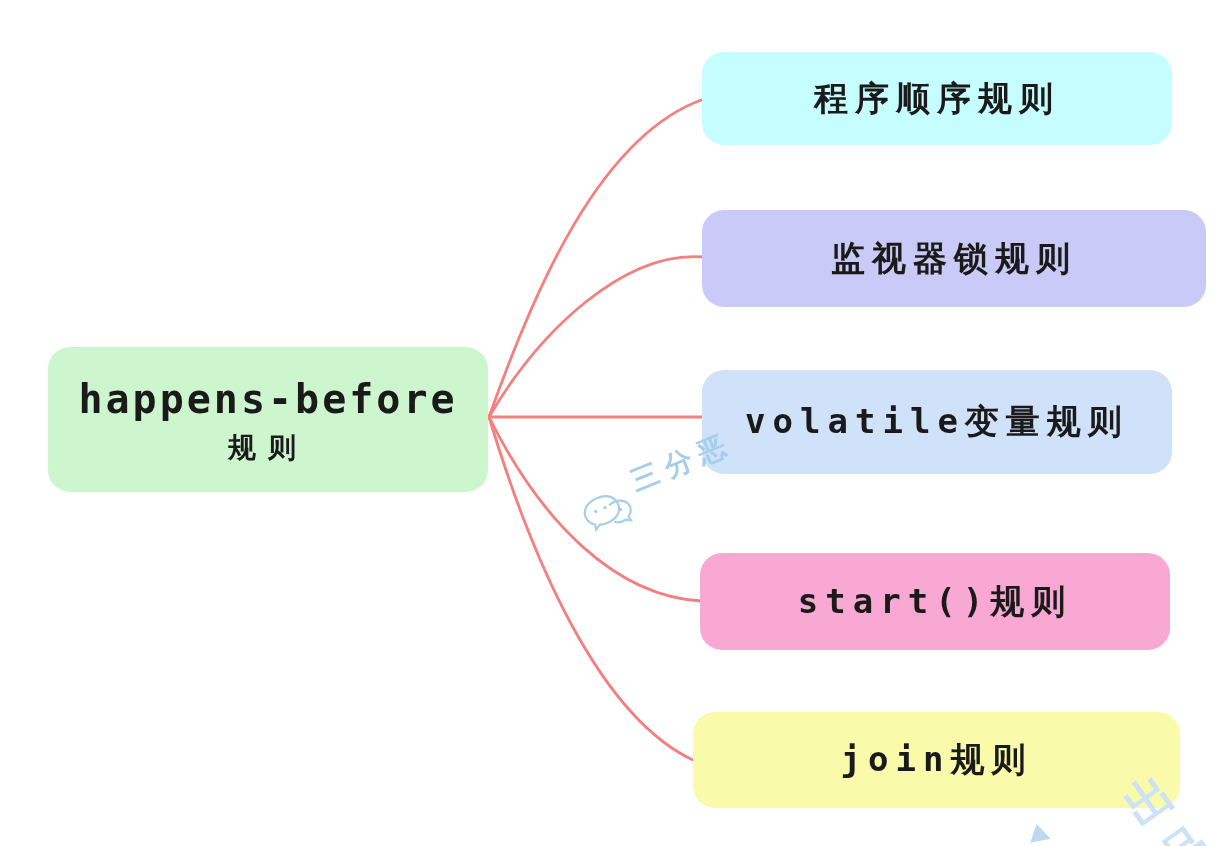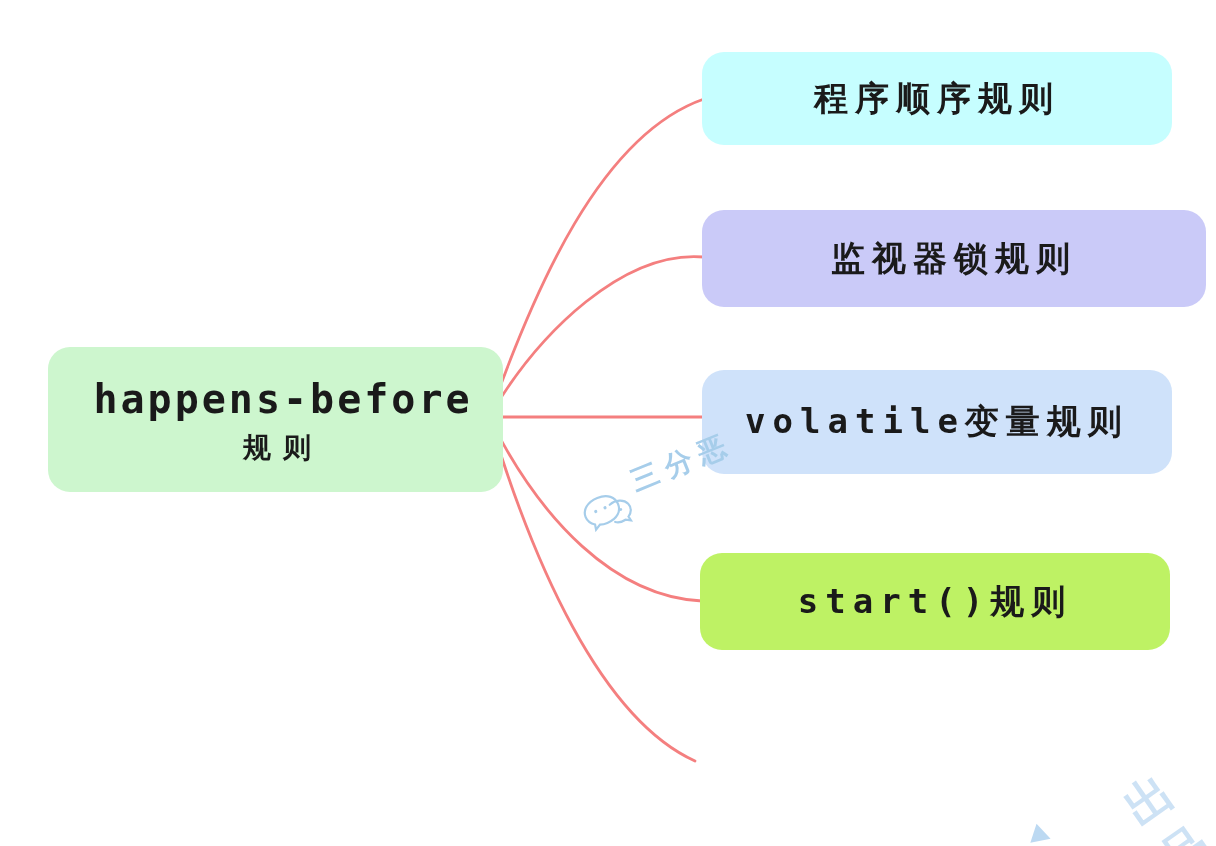--- a/index.html
+++ b/index.html
@@ -32,21 +32,20 @@
     text-align: center;
     color: #1a1a1a;
     font-weight: bold;
   }
   .root-node {
     left: 48px; top: 347px;
     width: 440px; height: 145px;
     font-size: 40px;
     line-height: 1.45;
     letter-spacing: 3px;
-    padding-left: 15px;
   }
   .root-line2 { letter-spacing: 12px; font-size: 28px; }
   .branch { font-size: 34px; letter-spacing: 7px; }
   .b1 { left: 702px; top: 52px;  width: 470px; height: 93px; }
   .b2 { left: 702px; top: 192px; width: 504px; height: 97px; margin-top: 18px; }
   .b3 { left: 702px; top: 370px; width: 470px; height: 104px; }
   .b4 { left: 700px; top: 553px; width: 470px; height: 97px; }
   .b5 { left: 693px; top: 712px; width: 487px; height: 96px; }
 
   .watermark-center {
@@ -110,24 +109,27 @@
   </div>
 
   <div class="node branch b2" style="background-color: rgb(202, 202, 248);">
     <span>监视器锁规则</span>
   </div>
 
   <div class="node branch b3" style="background-color: rgb(207, 226, 250);">
     <span>volatile变量规则</span>
   </div>
 
-  <div class="node branch b4" style="background-color: #bef264;">
+  <div class="node branch b4" style="background-color: #f9a8d4;">
     <span>start()规则</span>
   </div>
 
+  <div class="node branch b5" style="background-color: rgb(250, 251, 170);">
+    <span>join规则</span>
+  </div>
 
   <div class="watermark-center" style="color: rgb(166, 205, 234);">
     <svg width="56" height="46" viewBox="0 0 56 46" fill="none" stroke="currentColor" stroke-width="2.2" stroke-linecap="round">
       <path d="M24,6 C13,6 6,12 6,19.5 C6,24 8.5,27.5 12,29.8 L11,35 L16.5,31.8 C18.8,32.6 21.3,33 24,33 C35,33 41,27 41,19.5 C41,12 35,6 24,6 Z"></path>
       <path d="M33,17 C40,14.5 48,17 50.5,23 C52.5,27.8 50,32.5 46,35 L46.8,39.5 L42,36.8 C38.5,37.6 34.5,37 31.6,35"></path>
       <circle cx="17.5" cy="18" r="1.6" fill="currentColor" stroke="none"></circle>
       <circle cx="27.5" cy="18" r="1.6" fill="currentColor" stroke="none"></circle>
       <circle cx="41.5" cy="25.5" r="1.4" fill="currentColor" stroke="none"></circle>
     </svg>
     <span class="watermark-author">三分恶</span>

